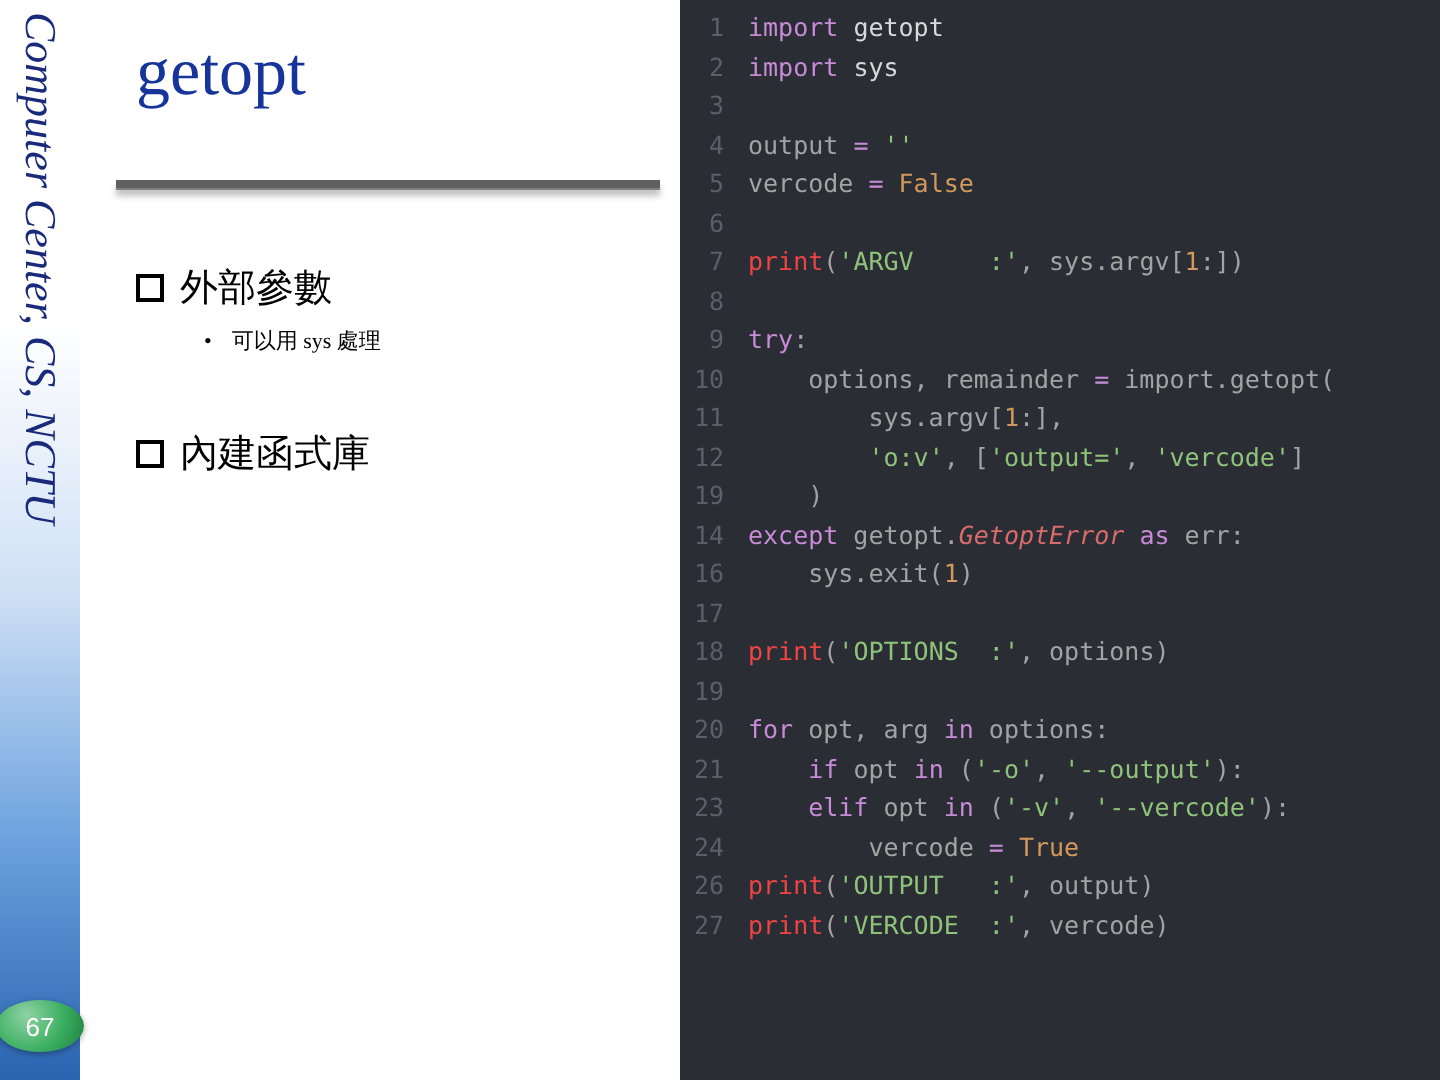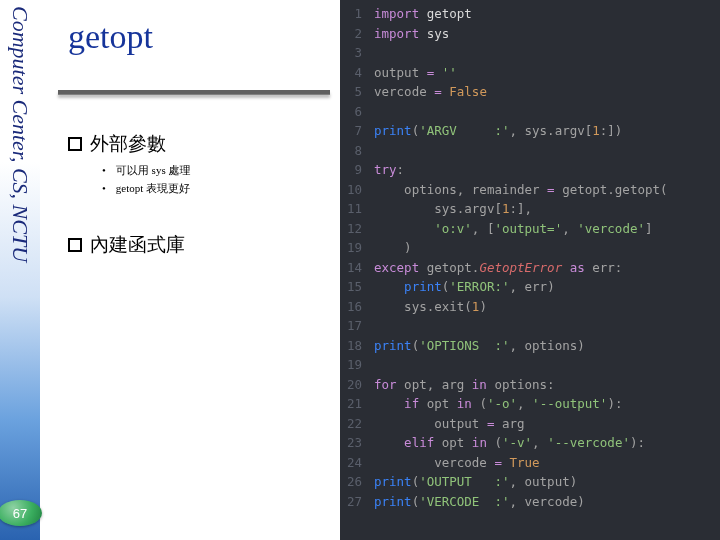--- a/index.html
+++ b/index.html
@@ -39,21 +39,21 @@
           font-family: "Consolas","Menlo",monospace; font-size: 12.5px; line-height: 19.5px;
           padding: 4px 0 4px 0; overflow: hidden; }
   .row { display: flex; white-space: pre; }
   .ln { width: 34px; text-align: right; color: #5a5f6b; padding-right: 12px; user-select: none; }
   .code-body { flex: 1; }
   .kw { color: #c88bd8; }
   .mod { color: #d9d9d9; }
   .st { color: #90c37a; }
   .nm { color: #d1995b; }
   .bl { color: #d1995b; }
-  .fn { color: #3b82f6; }
+  .fn { color: #ef4444; }
   .va { color: #d86b6b; font-style: italic; }
   .cm { color: #a3a3a3; }
 </style>
 </head>
 <body>
 
 <div class="slide">
 
   <div class="sidebar">
     <div class="sidebar-text">Computer Center, CS, NCTU</div>
@@ -63,50 +63,47 @@
   <div class="content">
     <div class="title">getopt</div>
     <div class="underline"></div>
 
     <div class="bullets">
       <div class="b1">
         <span class="b1-mark"></span><span>外部參數</span>
       </div>
       <ul class="sub">
         <li>可以用 sys 處理</li>
-        <li>getopt 表現更好</li>
       </ul>
       <div class="b1">
         <span class="b1-mark"></span><span>內建函式庫</span>
       </div>
     </div>
   </div>
 
   <div class="code" id="code">
       <div class="row"><span class="ln">1</span><span class="code-body"><span class="kw">import </span><span class="mod">getopt</span></span></div>
       <div class="row"><span class="ln">2</span><span class="code-body"><span class="kw">import </span><span class="mod">sys</span></span></div>
       <div class="row"><span class="ln">3</span><span class="code-body"></span></div>
       <div class="row"><span class="ln">4</span><span class="code-body"><span class="cm">output </span><span class="kw">= </span><span class="st">''</span></span></div>
       <div class="row"><span class="ln">5</span><span class="code-body"><span class="cm">vercode </span><span class="kw">= </span><span class="bl">False</span></span></div>
       <div class="row"><span class="ln">6</span><span class="code-body"></span></div>
       <div class="row"><span class="ln">7</span><span class="code-body"><span class="fn">print</span><span class="cm">(</span><span class="st">'ARGV     :'</span><span class="cm">, sys.argv[</span><span class="nm">1</span><span class="cm">:])</span></span></div>
       <div class="row"><span class="ln">8</span><span class="code-body"></span></div>
       <div class="row"><span class="ln">9</span><span class="code-body"><span class="kw">try</span><span class="cm">:</span></span></div>
-      <div class="row"><span class="ln">10</span><span class="code-body"><span class="cm">    options, remainder </span><span class="kw">= </span><span class="cm">getopt.getopt(</span></span></div>
+      <div class="row"><span class="ln">10</span><span class="code-body"><span class="cm">    options, remainder </span><span class="kw">= </span><span class="cm">import.getopt(</span></span></div>
       <div class="row"><span class="ln">11</span><span class="code-body"><span class="cm">        sys.argv[</span><span class="nm">1</span><span class="cm">:],</span></span></div>
       <div class="row"><span class="ln">12</span><span class="code-body"><span class="cm">        </span><span class="st">'o:v'</span><span class="cm">, [</span><span class="st">'output='</span><span class="cm">, </span><span class="st">'vercode'</span><span class="cm">]</span></span></div>
       <div class="row"><span class="ln">19</span><span class="code-body"><span class="cm">    )</span></span></div>
       <div class="row"><span class="ln">14</span><span class="code-body"><span class="kw">except</span><span class="cm"> getopt.</span><span class="va">GetoptError</span><span class="cm"> </span><span class="kw">as</span><span class="cm"> err:</span></span></div>
-      <div class="row"><span class="ln">15</span><span class="code-body"><span class="cm">    </span><span class="fn">print</span><span class="cm">(</span><span class="st">'ERROR:'</span><span class="cm">, err)</span></span></div>
       <div class="row"><span class="ln">16</span><span class="code-body"><span class="cm">    sys.exit(</span><span class="nm">1</span><span class="cm">)</span></span></div>
       <div class="row"><span class="ln">17</span><span class="code-body"></span></div>
       <div class="row"><span class="ln">18</span><span class="code-body"><span class="fn">print</span><span class="cm">(</span><span class="st">'OPTIONS  :'</span><span class="cm">, options)</span></span></div>
       <div class="row"><span class="ln">19</span><span class="code-body"></span></div>
       <div class="row"><span class="ln">20</span><span class="code-body"><span class="kw">for</span><span class="cm"> opt, arg </span><span class="kw">in</span><span class="cm"> options:</span></span></div>
       <div class="row"><span class="ln">21</span><span class="code-body"><span class="cm">    </span><span class="kw">if</span><span class="cm"> opt </span><span class="kw">in</span><span class="cm"> (</span><span class="st">'-o'</span><span class="cm">, </span><span class="st">'--output'</span><span class="cm">):</span></span></div>
-      <div class="row"><span class="ln">22</span><span class="code-body"><span class="cm">        output </span><span class="kw">= </span><span class="cm">arg</span></span></div>
       <div class="row"><span class="ln">23</span><span class="code-body"><span class="cm">    </span><span class="kw">elif</span><span class="cm"> opt </span><span class="kw">in</span><span class="cm"> (</span><span class="st">'-v'</span><span class="cm">, </span><span class="st">'--vercode'</span><span class="cm">):</span></span></div>
       <div class="row"><span class="ln">24</span><span class="code-body"><span class="cm">        vercode </span><span class="kw">= </span><span class="bl">True</span></span></div>
       <div class="row"><span class="ln">26</span><span class="code-body"><span class="fn">print</span><span class="cm">(</span><span class="st">'OUTPUT   :'</span><span class="cm">, output)</span></span></div>
       <div class="row"><span class="ln">27</span><span class="code-body"><span class="fn">print</span><span class="cm">(</span><span class="st">'VERCODE  :'</span><span class="cm">, vercode)</span></span></div>
     </div>
 
 </div>
 
 </body></html>

